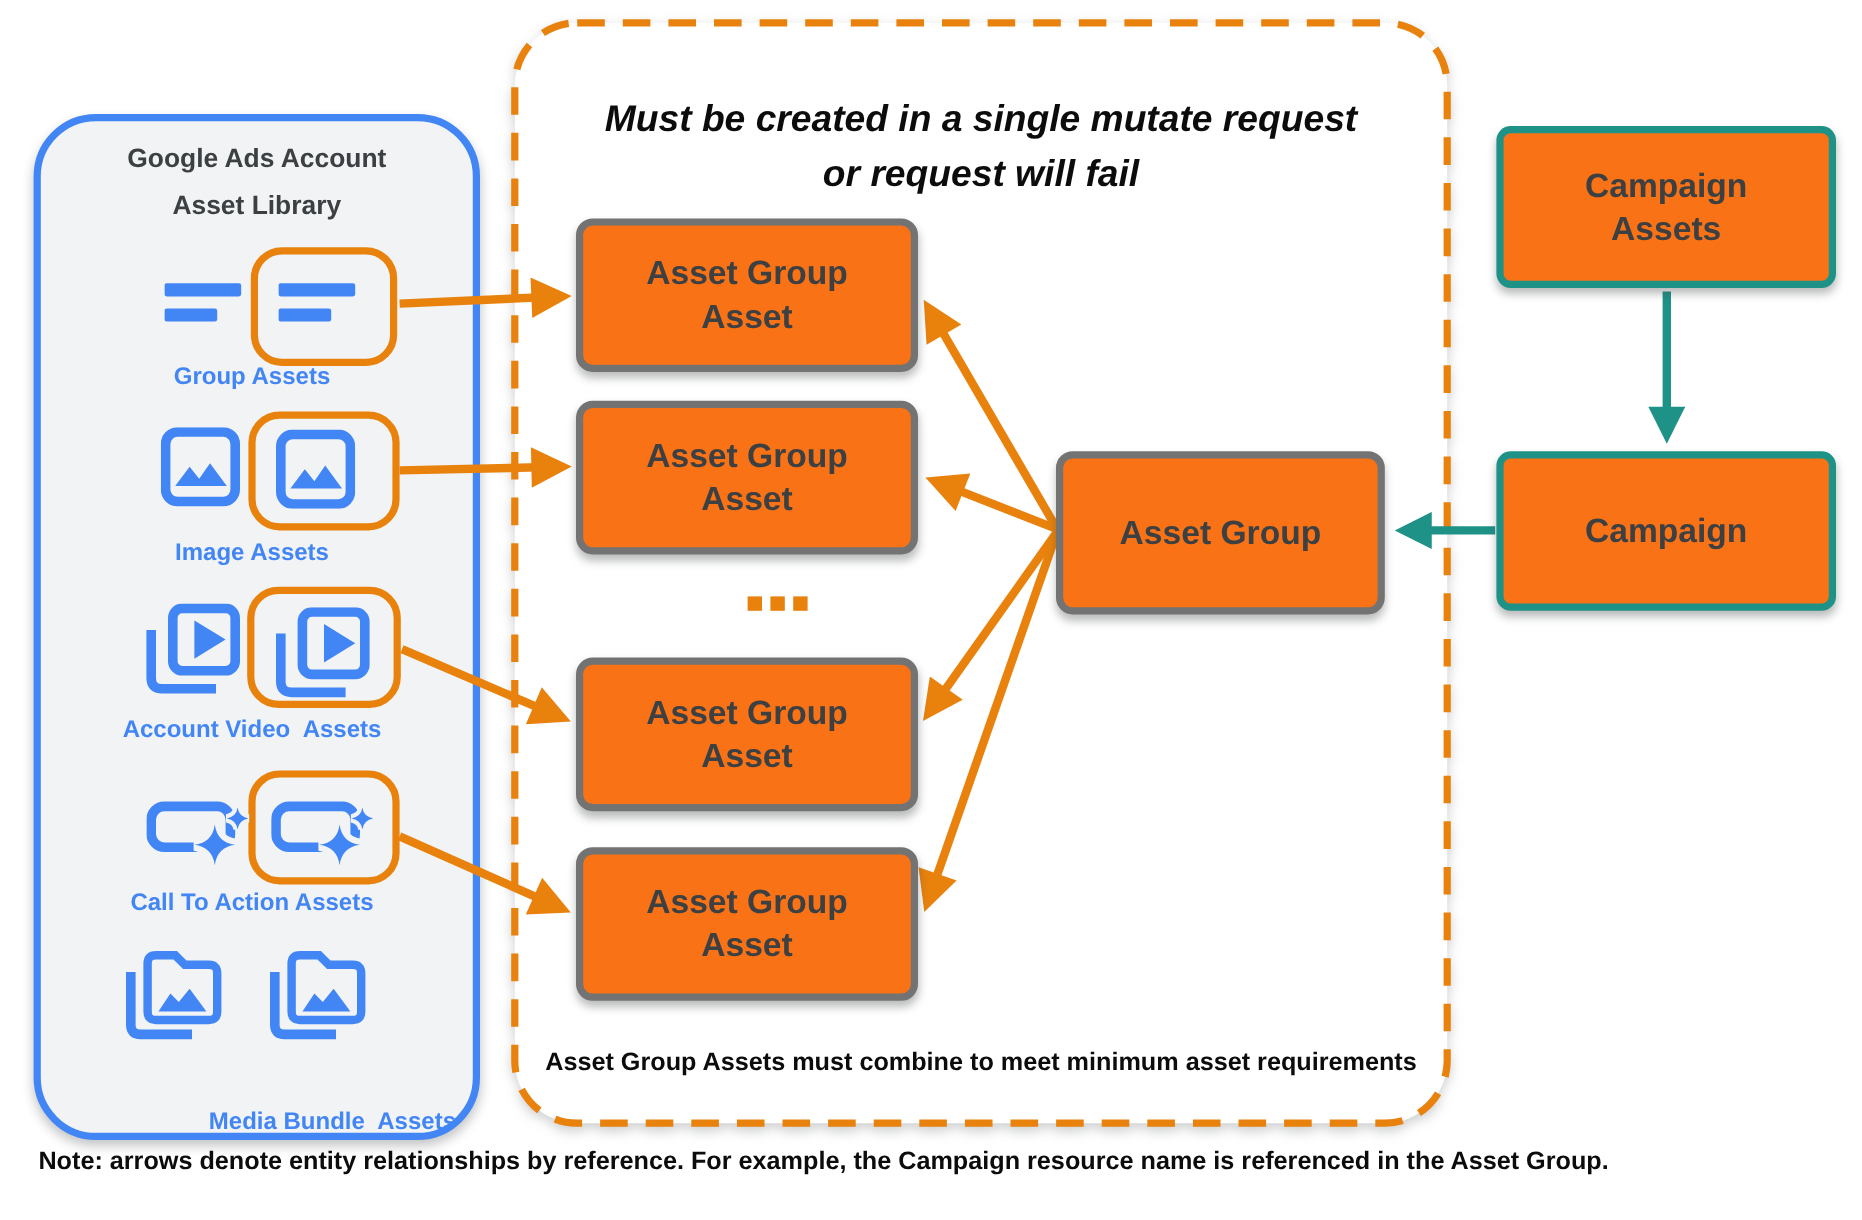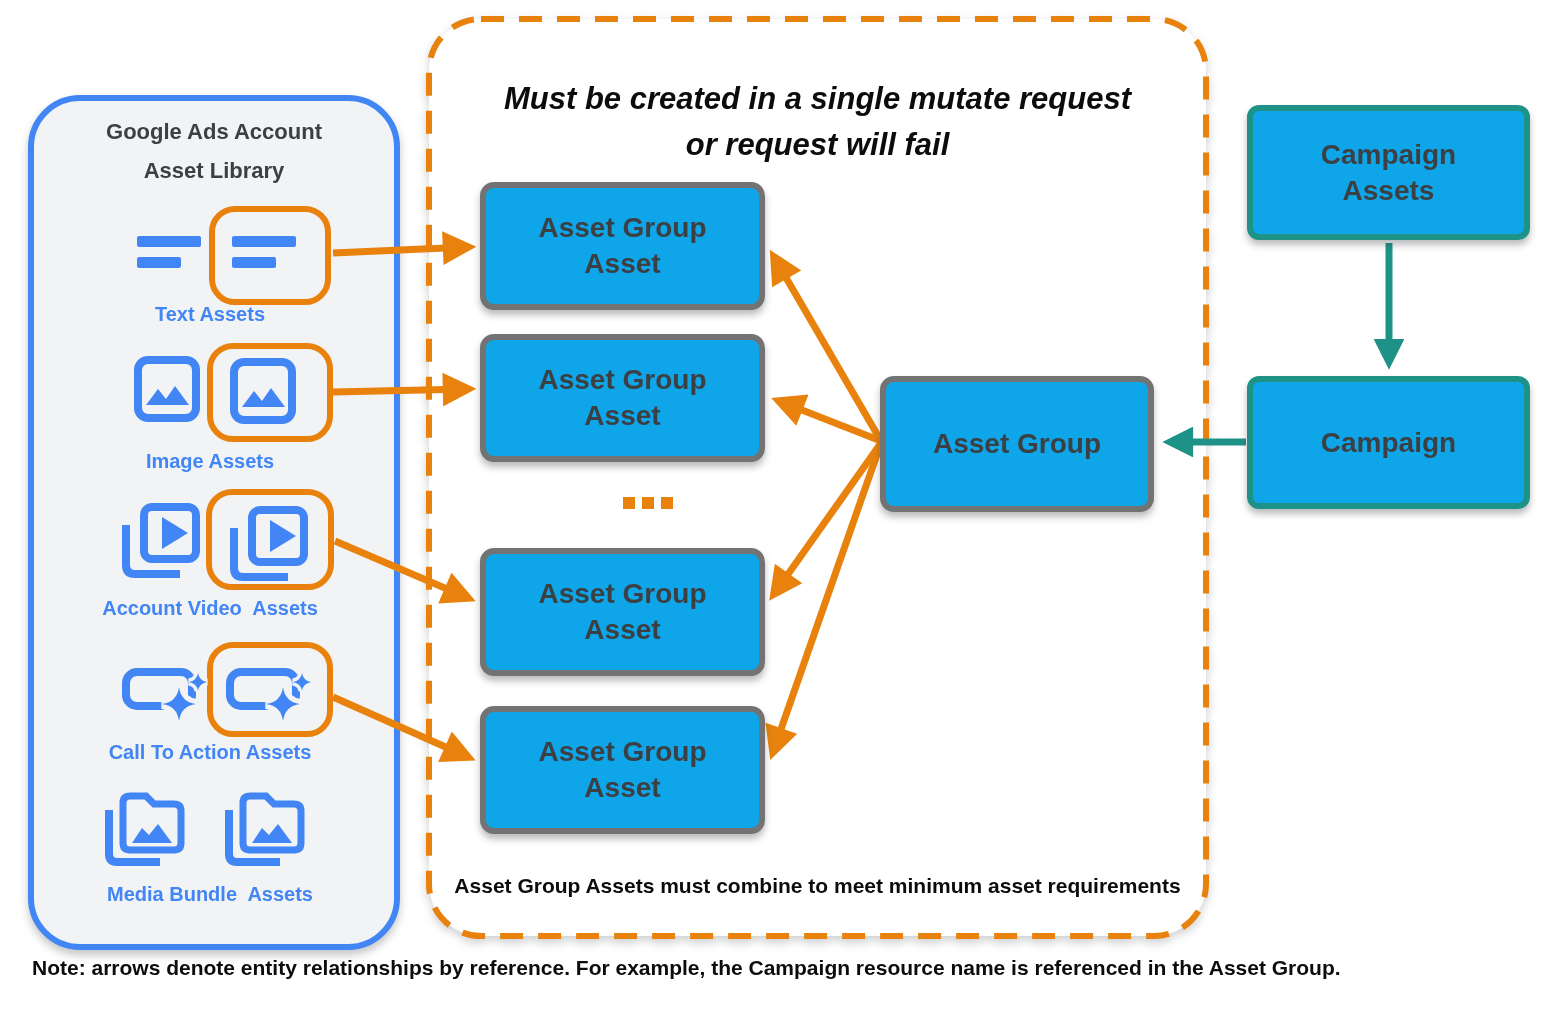--- a/index.html
+++ b/index.html
@@ -27,21 +27,21 @@
   }
   .icon{z-index:4;}
   
   .mutate-shell{left:425px;top:15px;width:785px;height:925px;z-index:1;
     filter:drop-shadow(0 4px 5px rgba(60,64,67,.25));}
   .mutate-title{
     left:455px;top:52px;width:725px;text-align:center;
     font-size:31px;font-weight:bold;font-style:italic;color:#0c0c0c;line-height:46px;z-index:3;margin-top:24px;
   }
   .node{
-    background:#0ea5e9;display:flex;align-items:center;justify-content:center;
+    background:#f97316;display:flex;align-items:center;justify-content:center;
     text-align:center;font-weight:bold;color:#3C4043;z-index:3;
     box-shadow:0 5px 7px rgba(60,64,67,.35);
   }
   .node-orange{border:6px solid #737373;border-radius:14px;font-size:28px;line-height:36px;}
   .node-teal{border:6px solid #1E9287;border-radius:12px;font-size:28px;line-height:36px;}
   .aga-box{left:480px;width:273px;height:116px;}
   .ellipsis-wrap{left:623px;top:497px;width:60px;height:12px;z-index:3;display:flex;gap:7px;}
   .ellipsis-wrap span{width:12px;height:12px;background:#E8820D;display:block;}
   .footnote{
     left:445px;top:874px;width:745px;text-align:center;
@@ -100,21 +100,21 @@
 
   <div class="abs hl-box" style="left:209px;top:206px;width:110px;height:87px;"></div>
   <svg class="abs icon" style="left:137px;top:233px;" width="66" height="40" viewBox="0 0 66 40">
     <rect x="0" y="3" width="64" height="11" rx="2" fill="#4285F4"></rect>
     <rect x="0" y="24" width="44" height="11" rx="2" fill="#4285F4"></rect>
   </svg>
   <svg class="abs icon" style="left:232px;top:233px;" width="66" height="40" viewBox="0 0 66 40">
     <rect x="0" y="3" width="64" height="11" rx="2" fill="#4285F4"></rect>
     <rect x="0" y="24" width="44" height="11" rx="2" fill="#4285F4"></rect>
   </svg>
-  <div class="abs lib-label" style="top:303px;">Text Assets</div>
+  <div class="abs lib-label" style="top:303px;">Group Assets</div>
 
   <div class="abs hl-box" style="left:207px;top:343px;width:114px;height:87px;"></div>
   <svg class="abs icon" style="left:134px;top:356px;" width="66" height="66" viewBox="0 0 66 66">
     <rect x="4" y="4" width="58" height="58" rx="10" fill="none" stroke="#4285F4" stroke-width="8"></rect>
     <path d="M12 49 L24 33 L32 43 L41 30 L55 49 Z" fill="#4285F4"></path>
   </svg>
   <svg class="abs icon" style="left:230px;top:358px;" width="66" height="66" viewBox="0 0 66 66">
     <rect x="4" y="4" width="58" height="58" rx="10" fill="none" stroke="#4285F4" stroke-width="8"></rect>
     <path d="M12 49 L24 33 L32 43 L41 30 L55 49 Z" fill="#4285F4"></path>
   </svg>
@@ -153,21 +153,21 @@
   <svg class="abs icon" style="left:102px;top:783px;" width="88" height="88" viewBox="0 0 88 88">
     <path d="M7 27 V71 Q7 79 15 79 H58" fill="none" stroke="#4285F4" stroke-width="8"></path>
     <path d="M28 13 H44 L52 21 H72 Q79 21 79 28 V60 Q79 67 72 67 H28 Q21 67 21 60 V20 Q21 13 28 13 Z" fill="none" stroke="#4285F4" stroke-width="7"></path>
     <path d="M30 60 L40 45 L47 52 L56 41 L70 60 Z" fill="#4285F4"></path>
   </svg>
   <svg class="abs icon" style="left:222px;top:783px;" width="88" height="88" viewBox="0 0 88 88">
     <path d="M7 27 V71 Q7 79 15 79 H58" fill="none" stroke="#4285F4" stroke-width="8"></path>
     <path d="M28 13 H44 L52 21 H72 Q79 21 79 28 V60 Q79 67 72 67 H28 Q21 67 21 60 V20 Q21 13 28 13 Z" fill="none" stroke="#4285F4" stroke-width="7"></path>
     <path d="M30 60 L40 45 L47 52 L56 41 L70 60 Z" fill="#4285F4"></path>
   </svg>
-  <div class="abs lib-label" style="top:883px;">Media Bundle  Assets</div>
+  <div class="abs lib-label" style="top:924px;text-align:right;">Media Bundle  Assets</div>
 
   <div class="abs node node-orange aga-box" style="top:182px;">
     <div>
         <div>Asset Group</div>
         <div>Asset</div>
       </div>
   </div>
   <div class="abs node node-orange aga-box" style="top:334px;">
     <div>
         <div>Asset Group</div>

